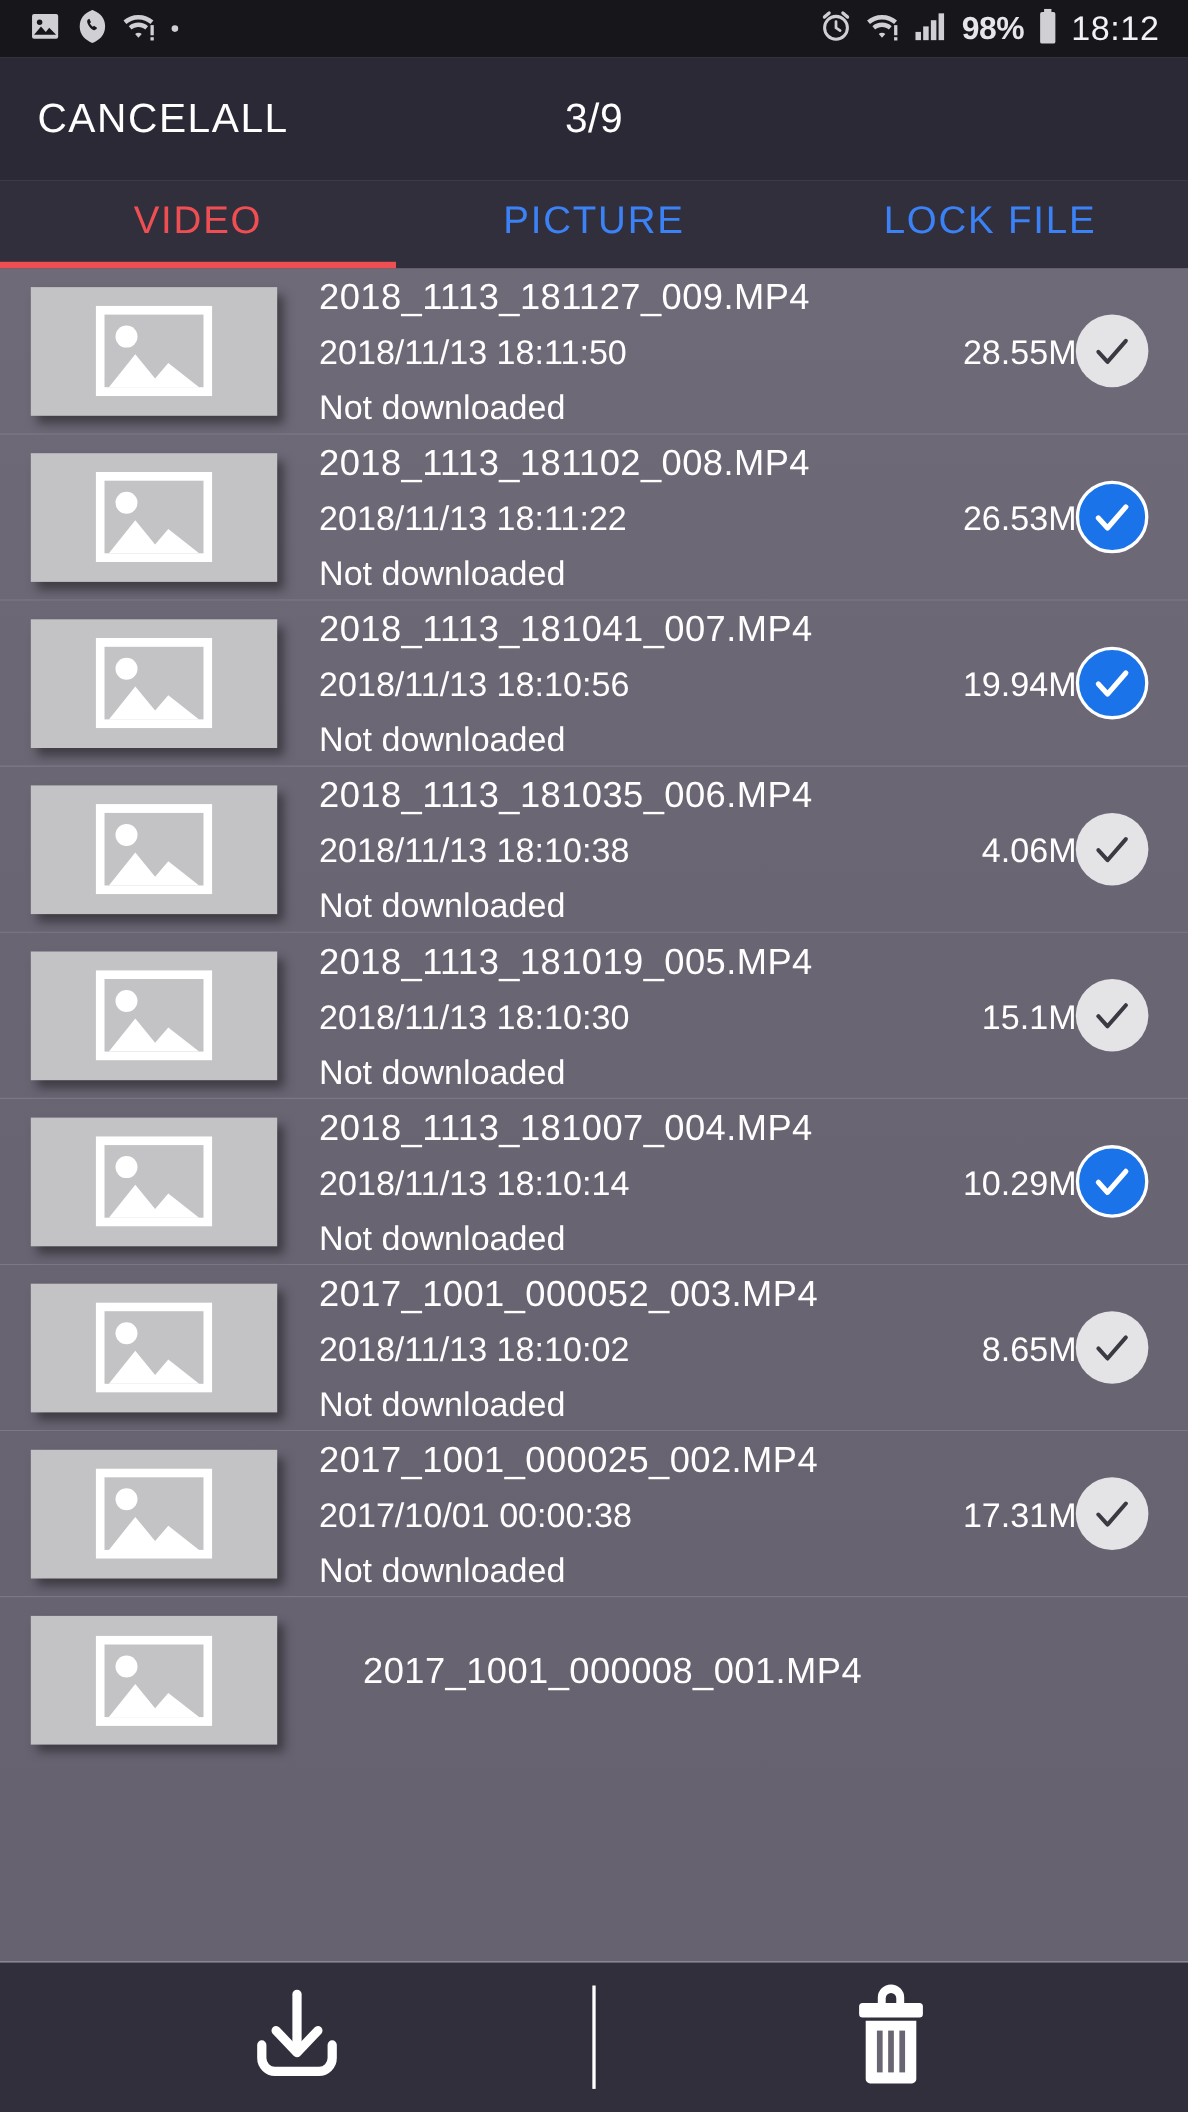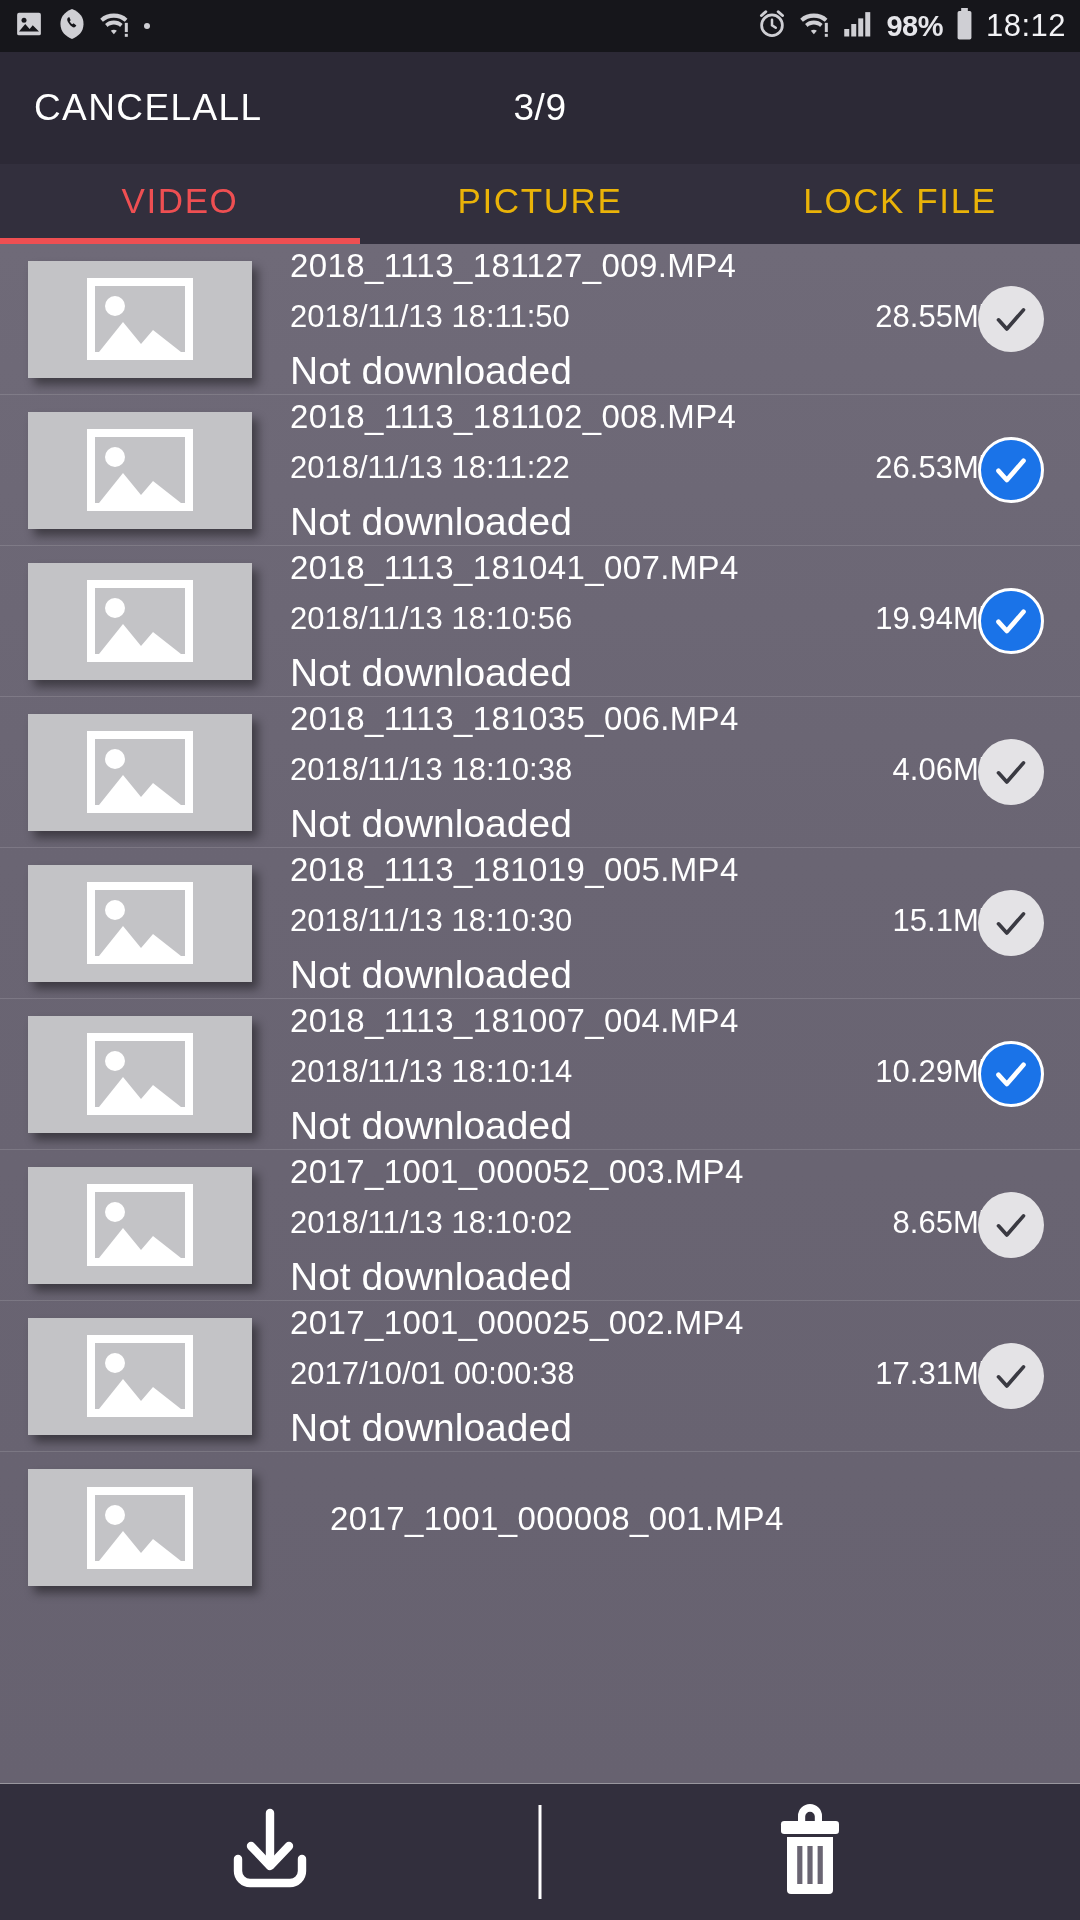--- a/index.html
+++ b/index.html
@@ -8,21 +8,21 @@
     background:#6a6573;
     font-family:"Liberation Sans", sans-serif;
     overflow:hidden;
   }
   #app { position:relative; width:1080px; height:1920px; display:flex; flex-direction:column; }
 
   
   .statusbar {
     height:52px; flex:0 0 52px; background:#16161b;
     display:flex; align-items:center; justify-content:space-between;
-    padding:0 14px; color:#cfcfd4;
+    padding:0 26px; color:#cfcfd4;
   }
   .sb-left, .sb-right { display:flex; align-items:center; }
   .sb-left > * { margin-right:14px; }
   .sb-right > * { margin-left:13px; }
   .sb-ico { display:block; }
   .sb-pct { font-size:29px; font-weight:bold; color:#e6e6ea; letter-spacing:-0.5px; }
   .sb-time { font-size:31px; color:#f2f2f5; letter-spacing:0.5px; }
   .dot-tiny { width:6px; height:6px; border-radius:50%; background:#cfcfd4; }
 
   
@@ -41,21 +41,21 @@
     font-size:37px; color:#ffffff; letter-spacing:0.5px; pointer-events:none;
   }
 
   
   .tabbar {
     height:80px; flex:0 0 80px; background:#322f3d;
     display:flex; position:relative;
   }
   .tab {
     flex:1; display:flex; align-items:center; justify-content:center;
-    font-size:35px; letter-spacing:1.6px; color:#eab308; cursor:pointer;
+    font-size:35px; letter-spacing:1.6px; color:#3b82f6; cursor:pointer;
     padding-bottom:6px;
   }
   .tab.active { color:#ef4f52; }
   .tab-indicator {
     position:absolute; bottom:0; left:0; width:33.333%; height:6px; background:#ef4f52;
   }
 
   
   .list {
     flex:1 1 auto; overflow:hidden; position:relative;
@@ -77,21 +77,21 @@
   .r-name {
     font-size:33px; color:#ffffff; letter-spacing:0.4px;
     white-space:nowrap; line-height:1; margin-bottom:19px;
   }
   .r-mid { display:flex; align-items:center; margin-bottom:19px; }
   .r-date { font-size:31px; color:#ffffff; line-height:1; }
   .r-size {
     font-size:31px; color:#ffffff; line-height:1;
     margin-left:auto; padding-right:84px; white-space:nowrap;
   }
-  .r-status { font-size:39px; color:#ffffff; line-height:1; }
+  .r-status { font-size:31px; color:#ffffff; line-height:1; }
   .check {
     position:absolute; right:36px; top:50%; transform:translateY(-50%);
     width:66px; height:66px; border-radius:50%;
     display:flex; align-items:center; justify-content:center; cursor:pointer;
   }
   .check.off { background:#e4e3e6; }
   .check.on  { background:#1a73e8; border:3px solid #ffffff; }
   .check svg { display:block; }
 
   

